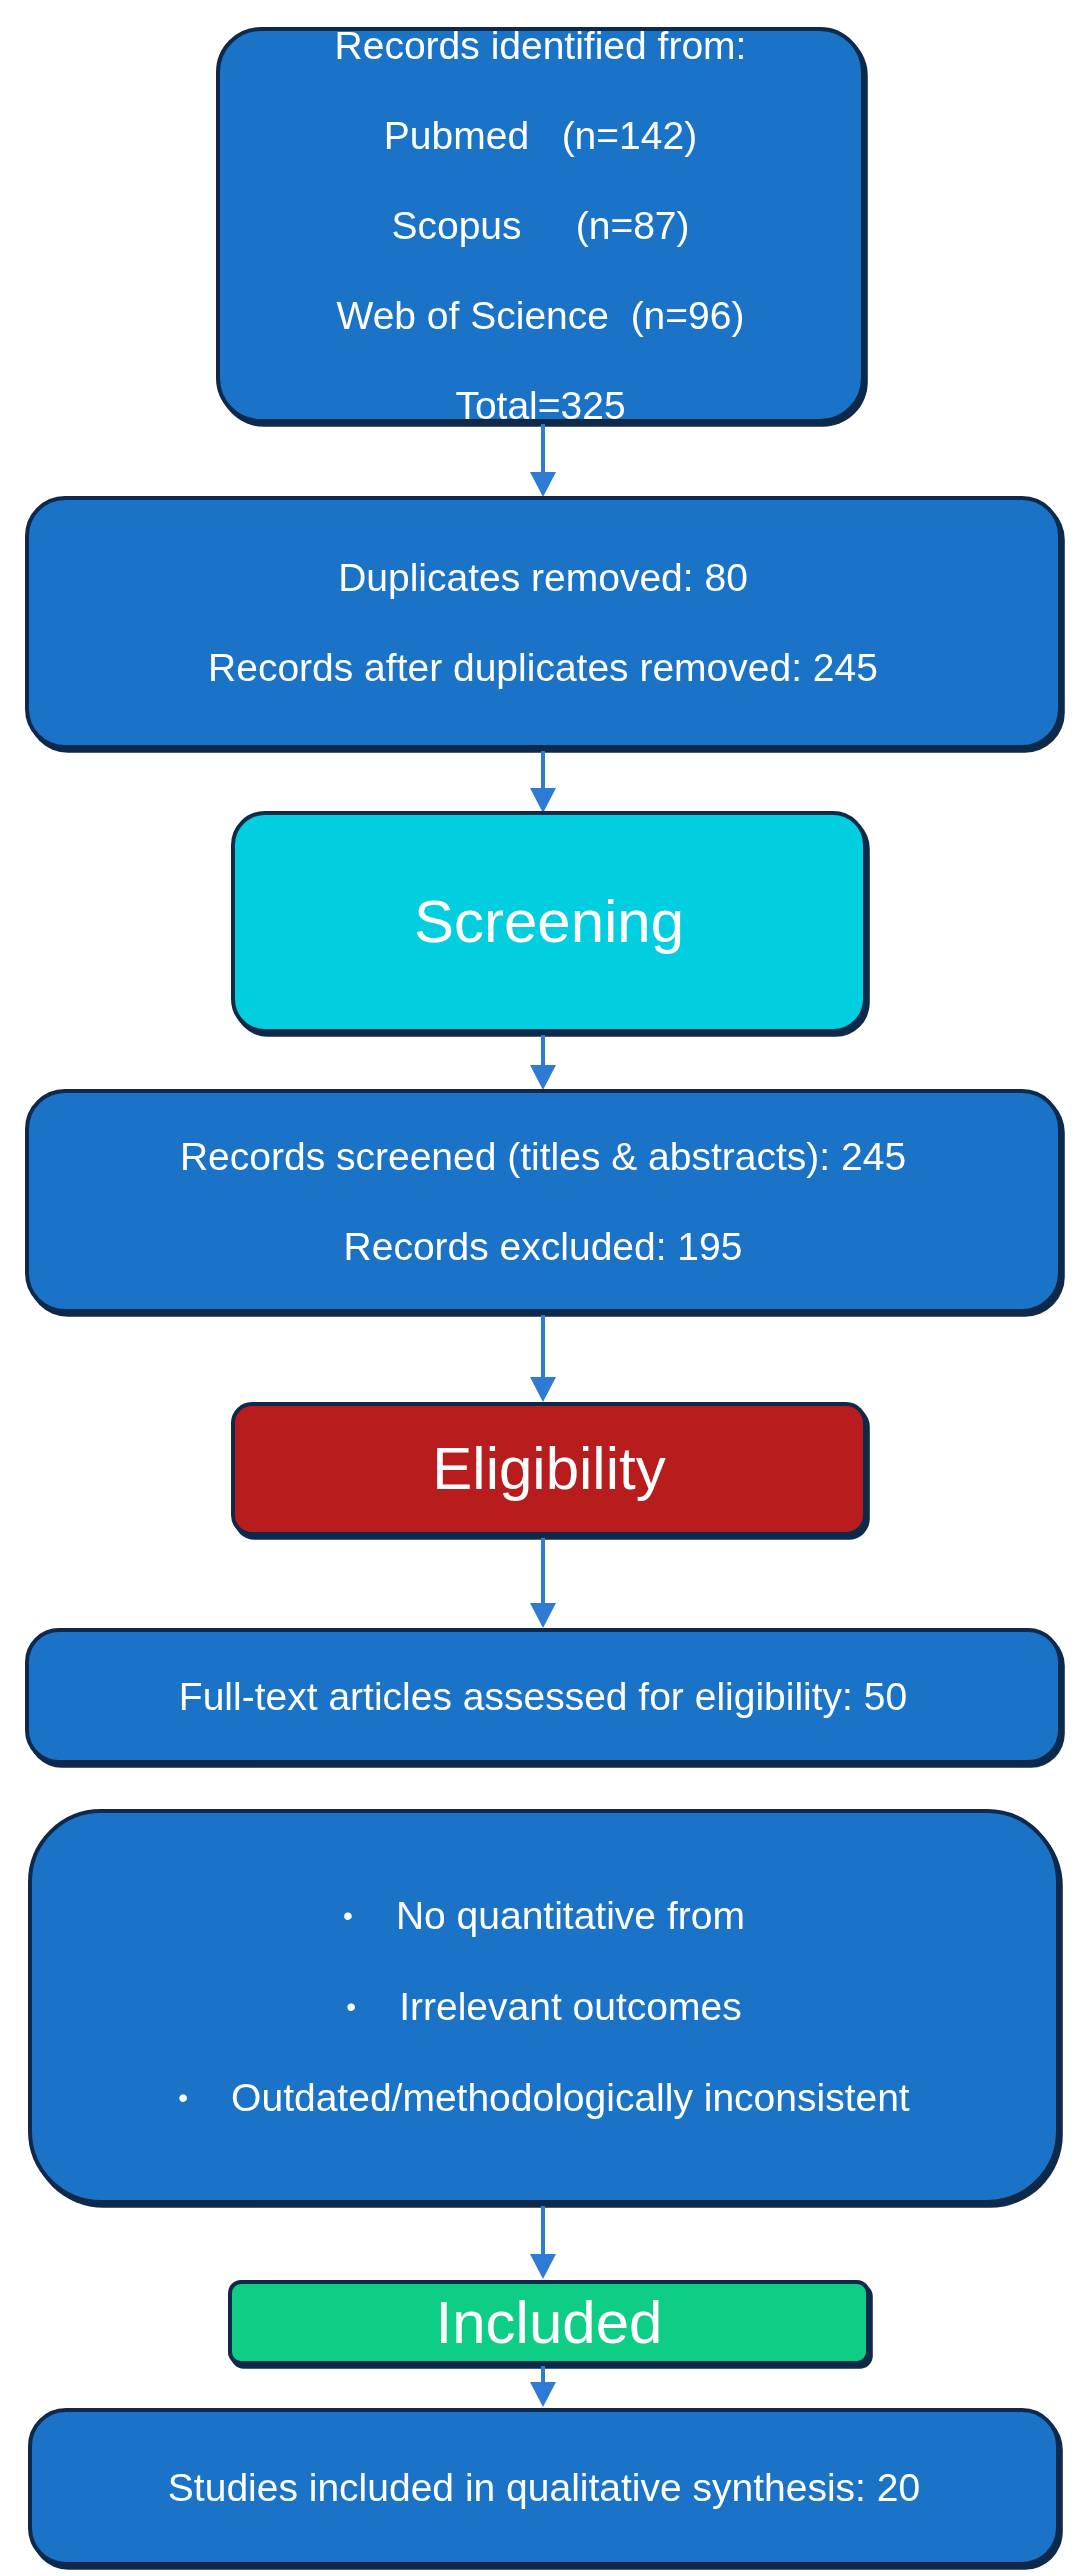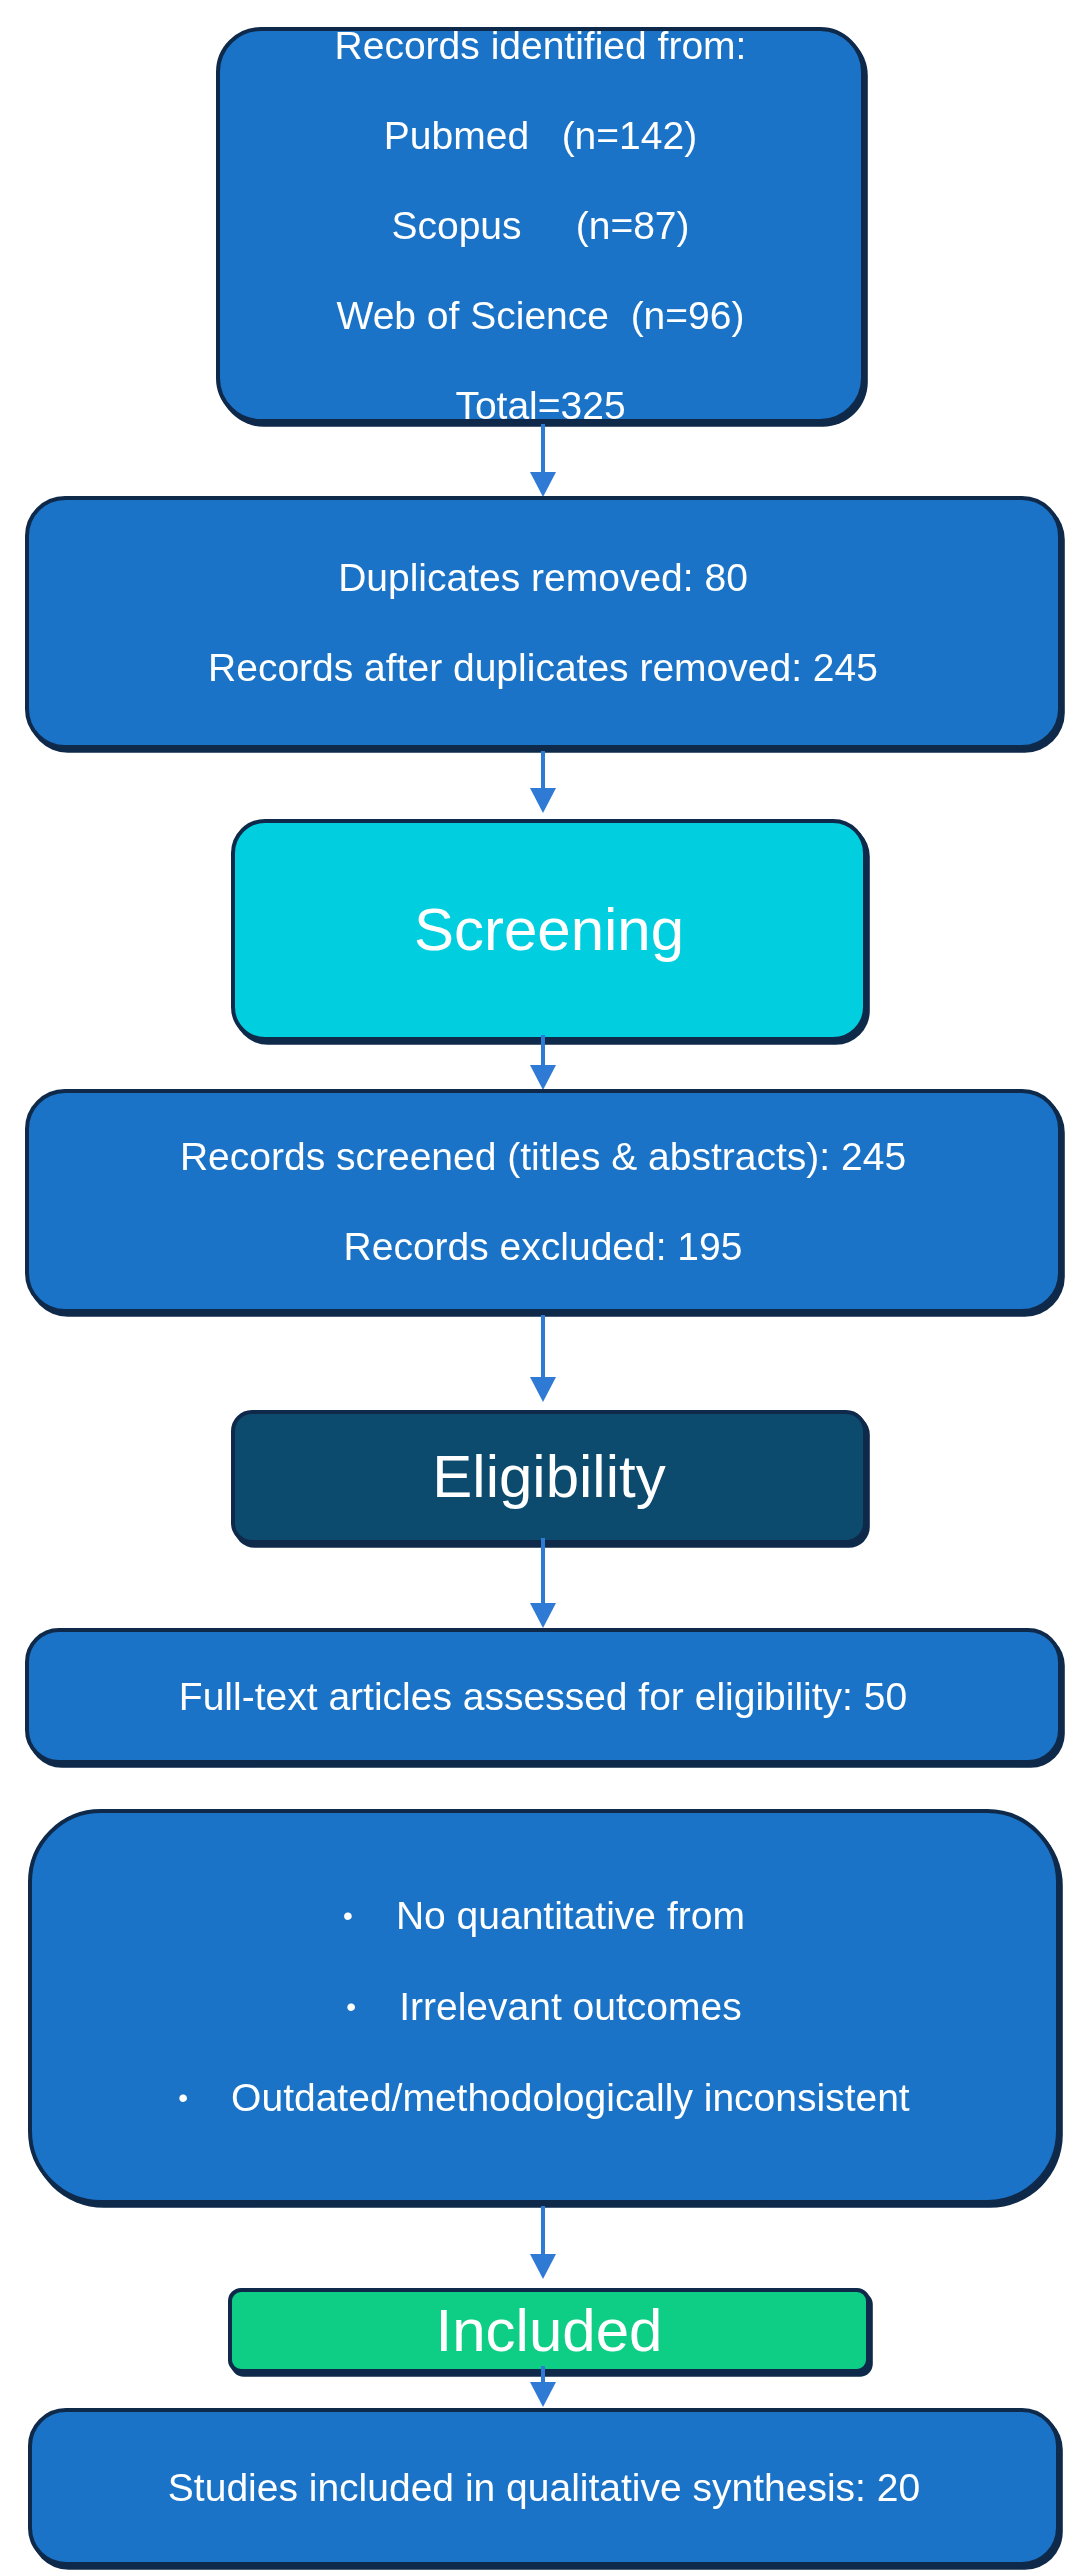--- a/index.html
+++ b/index.html
@@ -24,21 +24,20 @@
     color: #ffffff;
     display: flex;
     flex-direction: column;
     align-items: center;
     justify-content: center;
     text-align: center;
     gap: 11px;
   }
   .stage {
     background: #01cfdf;
-    margin-top: 8px;
   }
   .line {
     white-space: pre-wrap;
     font-size: 39px;
     line-height: 79px;
     font-weight: 400;
   }
   .stage-label {
     font-size: 60px;
     line-height: 1.1;
@@ -57,21 +56,21 @@
     line-height: 80px;
   }
   .excl-line {
     line-height: 80px;
   }
   
   #box-identification   { left: 216px; top: 27px;   width: 649px;  height: 396px; border-radius: 45px; }
   #box-duplicates       { left: 24.5px;  top: 496px;  width: 1037px; height: 253px; border-radius: 40px; }
   #stage-screening      { left: 231px; top: 811px;  width: 636px;  height: 222px; border-radius: 34px; }
   #box-screened         { left: 24.5px;  top: 1089px; width: 1037px; height: 224px; border-radius: 40px; }
-  #stage-eligibility    { left: 231px; top: 1402px; width: 636px;  height: 134px; border-radius: 21px; background: #0c4a6e; }
+  #stage-eligibility    { left: 231px; top: 1402px; width: 636px;  height: 134px; border-radius: 21px; background: #b91c1c; }
   #box-fulltext-assessed{ left: 24.5px;  top: 1628px; width: 1037px; height: 136px; border-radius: 34px; }
   #box-fulltext-excluded{ left: 28px;  top: 1809px; width: 1032px; height: 395px; border-radius: 73px; }
   #stage-included       { left: 228px; top: 2280px; width: 642px;  height: 85px;  border-radius: 13px; background: #0ece85; }
   #box-synthesis        { left: 28px;  top: 2408px; width: 1032px; height: 158px; border-radius: 38px; }
 
   
   .arrow {
     position: absolute;
     left: 543px;
     transform: translateX(-50%);

